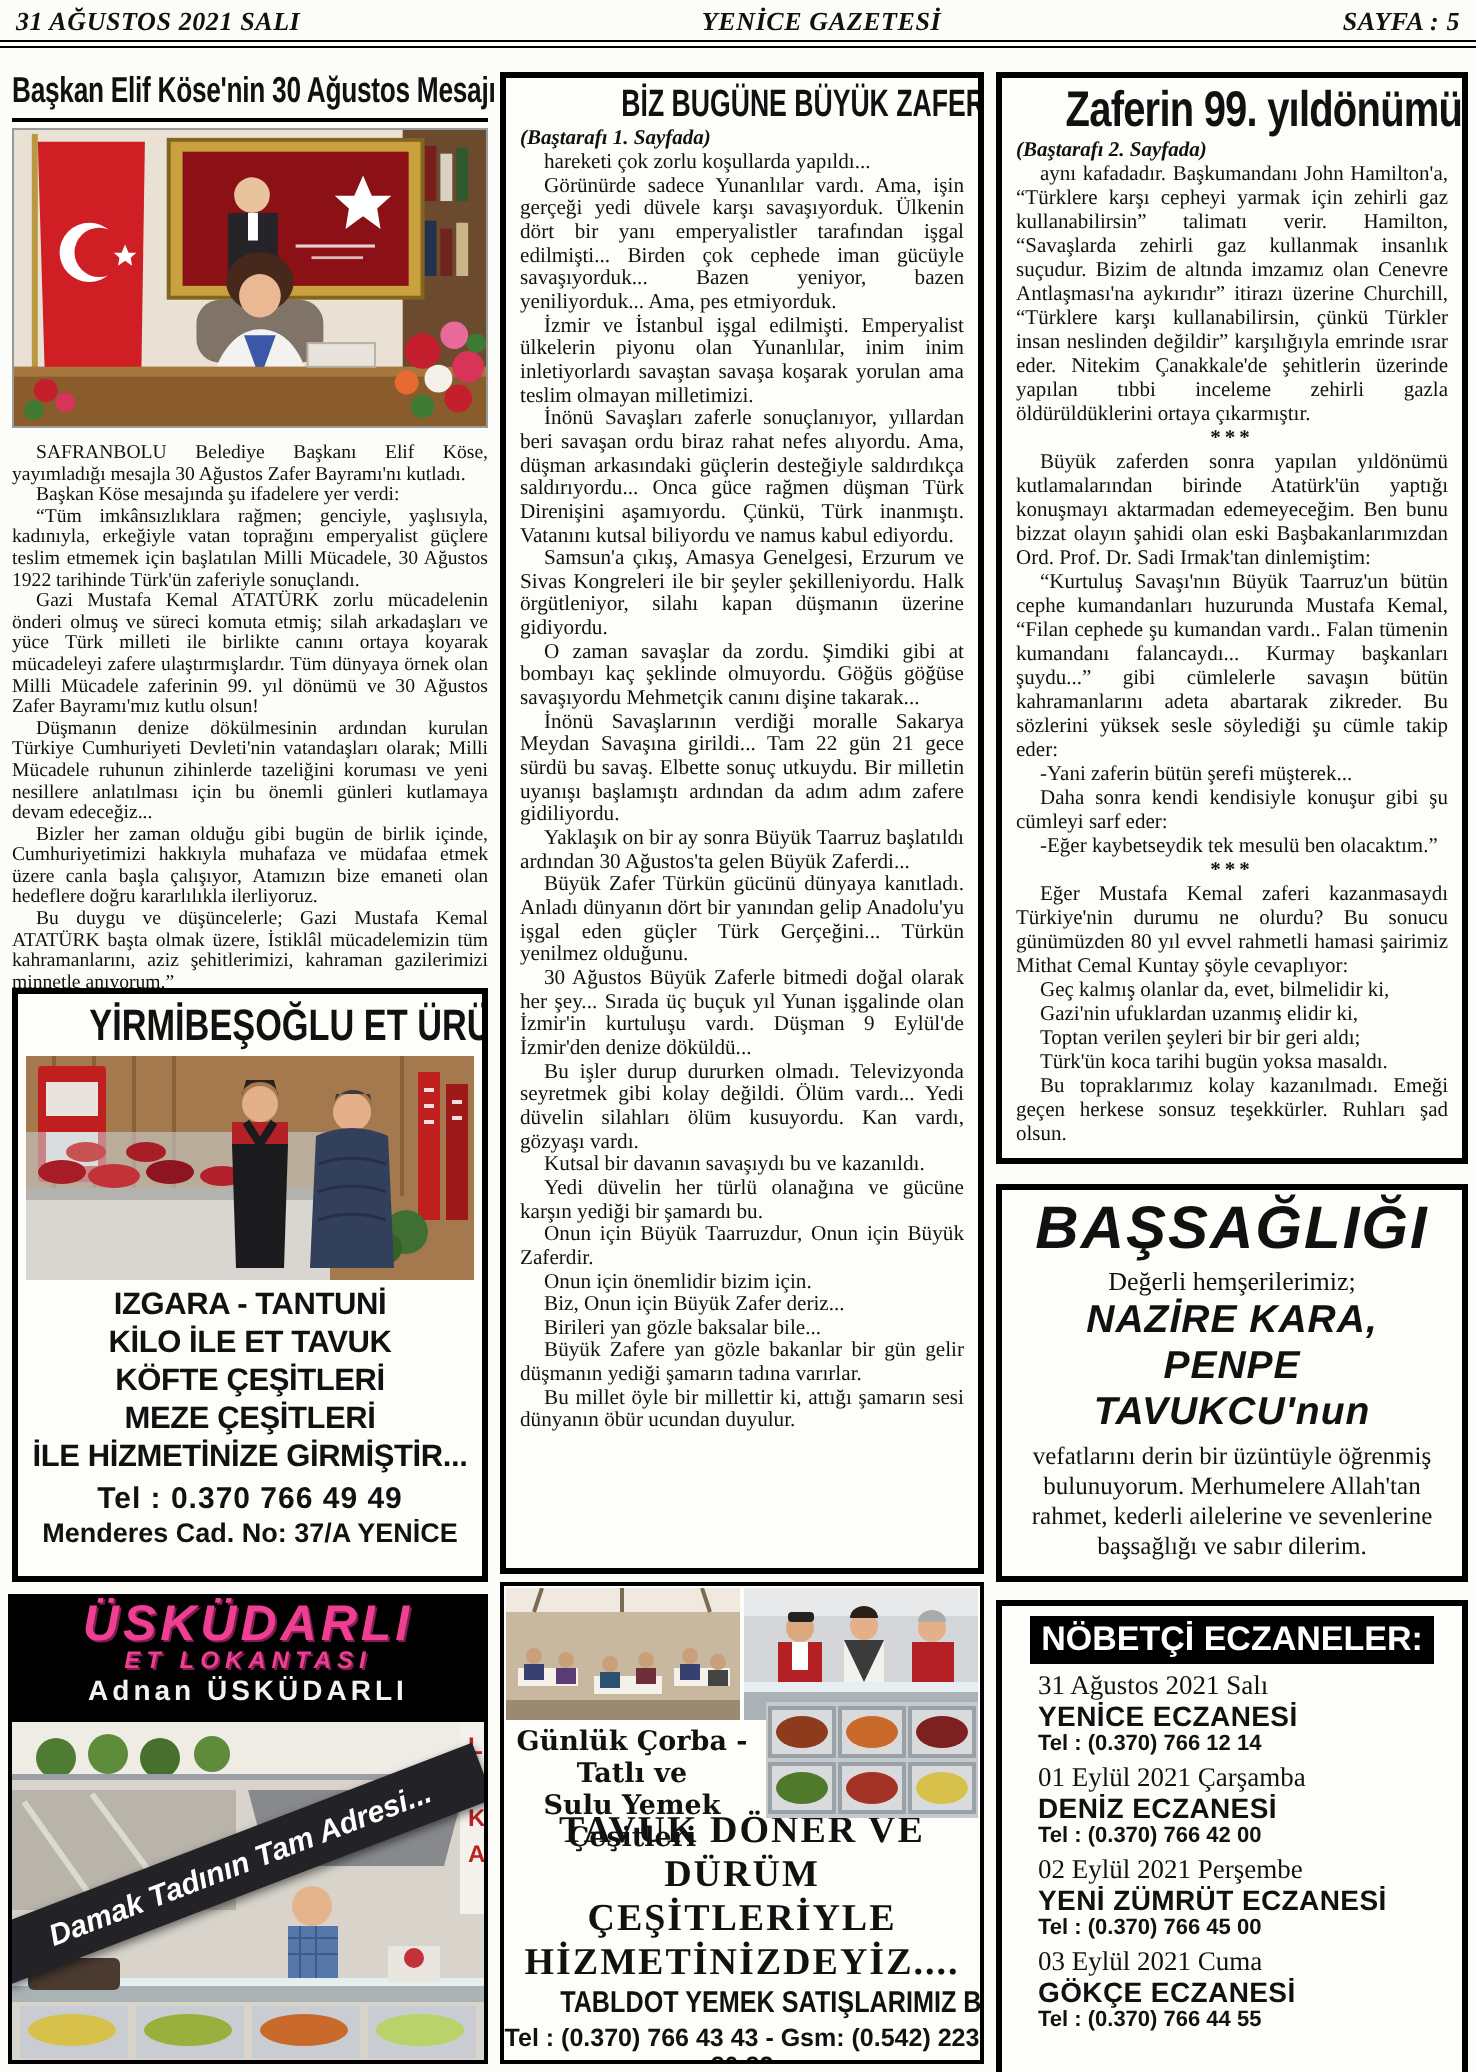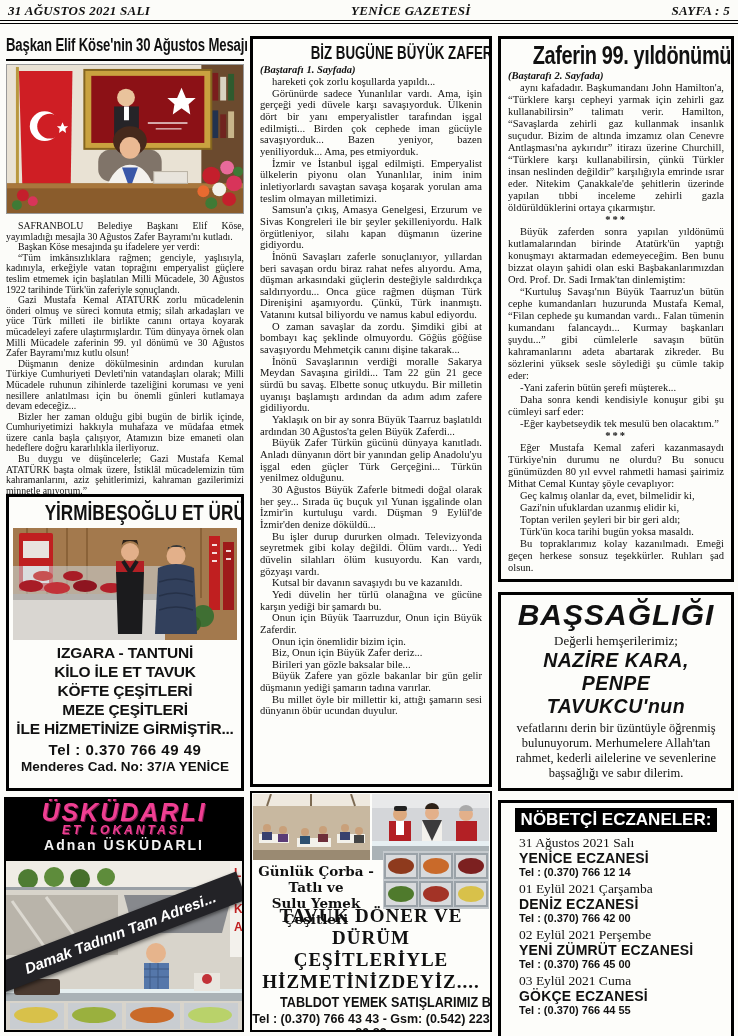--- a/index.html
+++ b/index.html
@@ -276,22 +276,22 @@
     </div>
   </div>
 
   <div class="box mbox">
     <div class="m-head"><span>BİZ BUGÜNE BÜYÜK ZAFER DERİZ...</span></div>
     <p class="cont">(Baştarafı 1. Sayfada)</p>
     <div class="mbody">
       <p>hareketi çok zorlu koşullarda yapıldı...</p>
       <p>Görünürde sadece Yunanlılar vardı. Ama, işin gerçeği yedi düvele karşı savaşıyorduk. Ülkenin dört bir yanı emperyalistler tarafından işgal edilmişti... Birden çok cephede iman gücüyle savaşıyorduk... Bazen yeniyor, bazen yeniliyorduk... Ama, pes etmiyorduk.</p>
       <p>İzmir ve İstanbul işgal edilmişti. Emperyalist ülkelerin piyonu olan Yunanlılar, inim inim inletiyorlardı savaştan savaşa koşarak yorulan ama teslim olmayan milletimizi.</p>
+      <p>İnönü Savaşları zaferle sonuçlanıyor, yıllardan beri savaşan ordu biraz rahat nefes alıyordu. Ama, düşman arkasındaki güçlerin desteğiyle saldırdıkça saldırıyordu... Onca güce rağmen düşman Türk Direnişini aşamıyordu. Çünkü, Türk inanmıştı. Vatanını kutsal biliyordu ve namus kabul ediyordu.</p>
       <p>Samsun'a çıkış, Amasya Genelgesi, Erzurum ve Sivas Kongreleri ile bir şeyler şekilleniyordu. Halk örgütleniyor, silahı kapan düşmanın üzerine gidiyordu.</p>
-      <p>İnönü Savaşları zaferle sonuçlanıyor, yıllardan beri savaşan ordu biraz rahat nefes alıyordu. Ama, düşman arkasındaki güçlerin desteğiyle saldırdıkça saldırıyordu... Onca güce rağmen düşman Türk Direnişini aşamıyordu. Çünkü, Türk inanmıştı. Vatanını kutsal biliyordu ve namus kabul ediyordu.</p>
       <p>O zaman savaşlar da zordu. Şimdiki gibi at bombayı kaç şeklinde olmuyordu. Göğüs göğüse savaşıyordu Mehmetçik canını dişine takarak...</p>
       <p>İnönü Savaşlarının verdiği moralle Sakarya Meydan Savaşına girildi... Tam 22 gün 21 gece sürdü bu savaş. Elbette sonuç utkuydu. Bir milletin uyanışı başlamıştı ardından da adım adım zafere gidiliyordu.</p>
       <p>Yaklaşık on bir ay sonra Büyük Taarruz başlatıldı ardından 30 Ağustos'ta gelen Büyük Zaferdi...</p>
       <p>Büyük Zafer Türkün gücünü dünyaya kanıtladı. Anladı dünyanın dört bir yanından gelip Anadolu'yu işgal eden güçler Türk Gerçeğini... Türkün yenilmez olduğunu.</p>
       <p>30 Ağustos Büyük Zaferle bitmedi doğal olarak her şey... Sırada üç buçuk yıl Yunan işgalinde olan İzmir'in kurtuluşu vardı. Düşman 9 Eylül'de İzmir'den denize döküldü...</p>
       <p>Bu işler durup dururken olmadı. Televizyonda seyretmek gibi kolay değildi. Ölüm vardı... Yedi düvelin silahları ölüm kusuyordu. Kan vardı, gözyaşı vardı.</p>
       <p>Kutsal bir davanın savaşıydı bu ve kazanıldı.</p>
       <p>Yedi düvelin her türlü olanağına ve gücüne karşın yediği bir şamardı bu.</p>
       <p>Onun için Büyük Taarruzdur, Onun için Büyük Zaferdir.</p>
       <p>Onun için önemlidir bizim için.</p>

